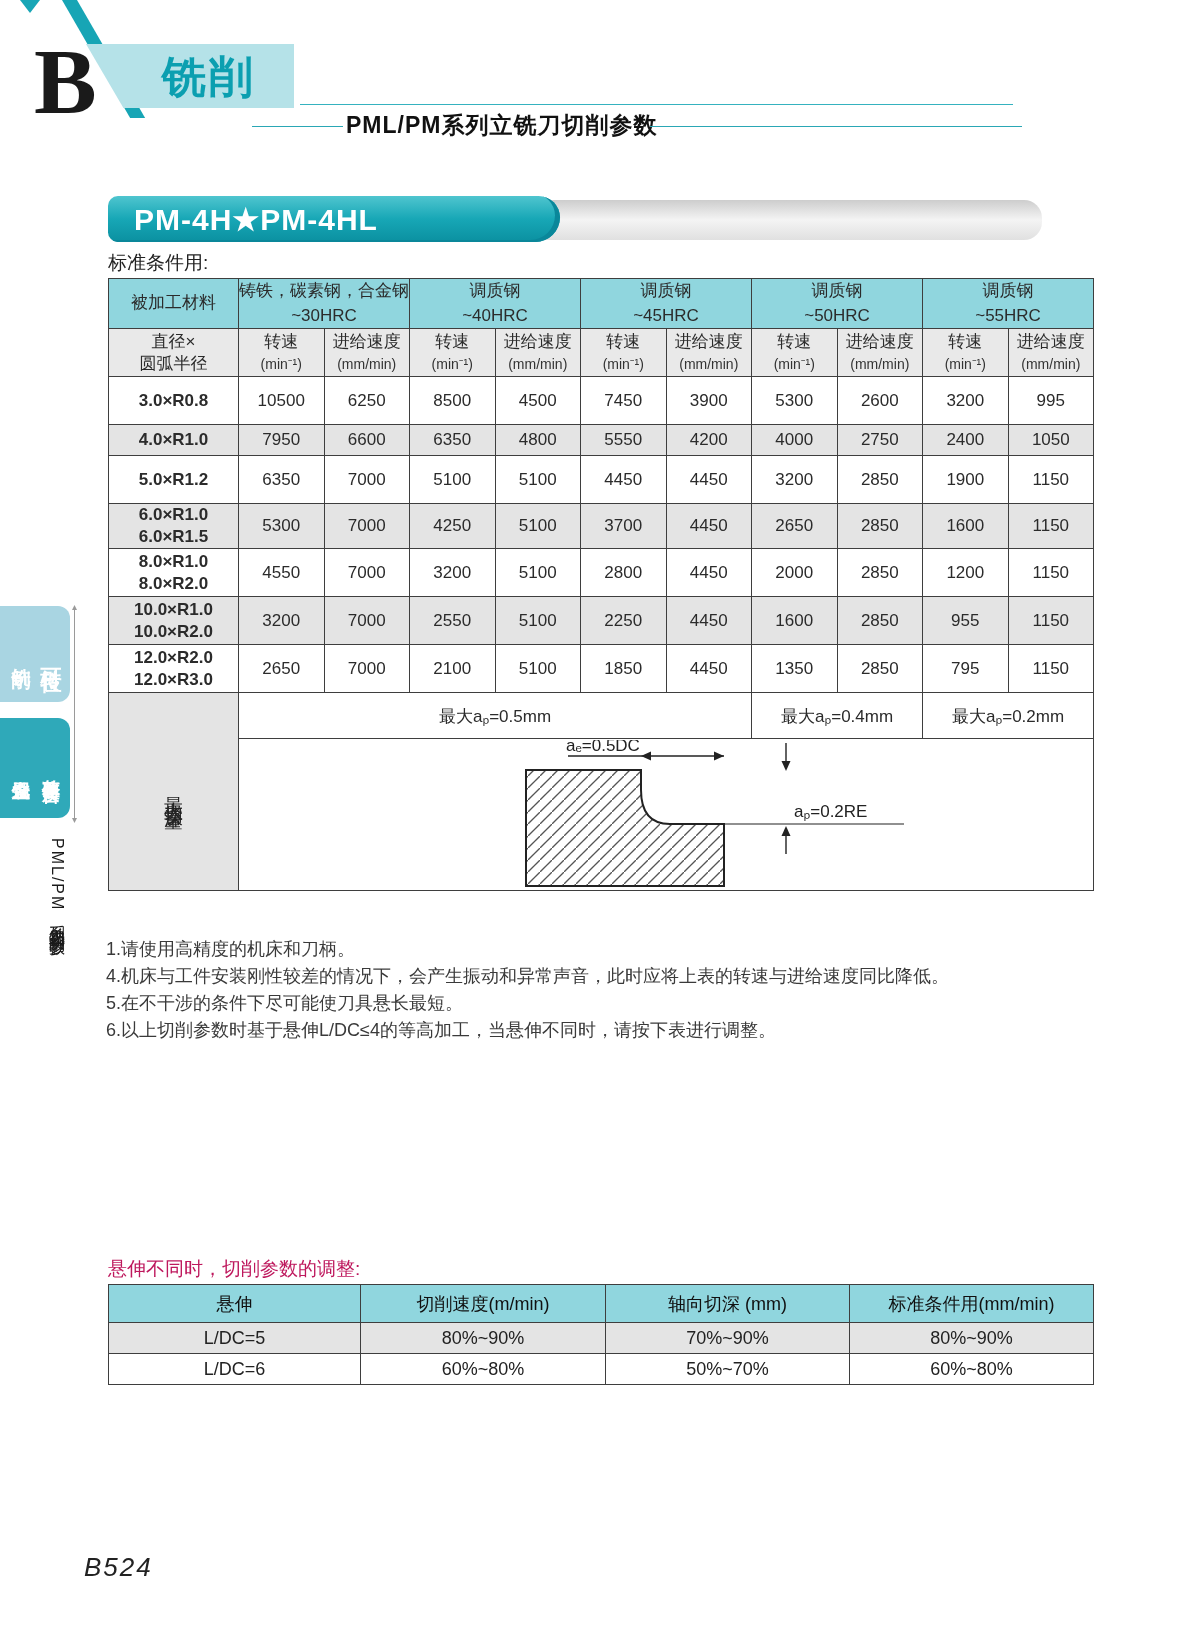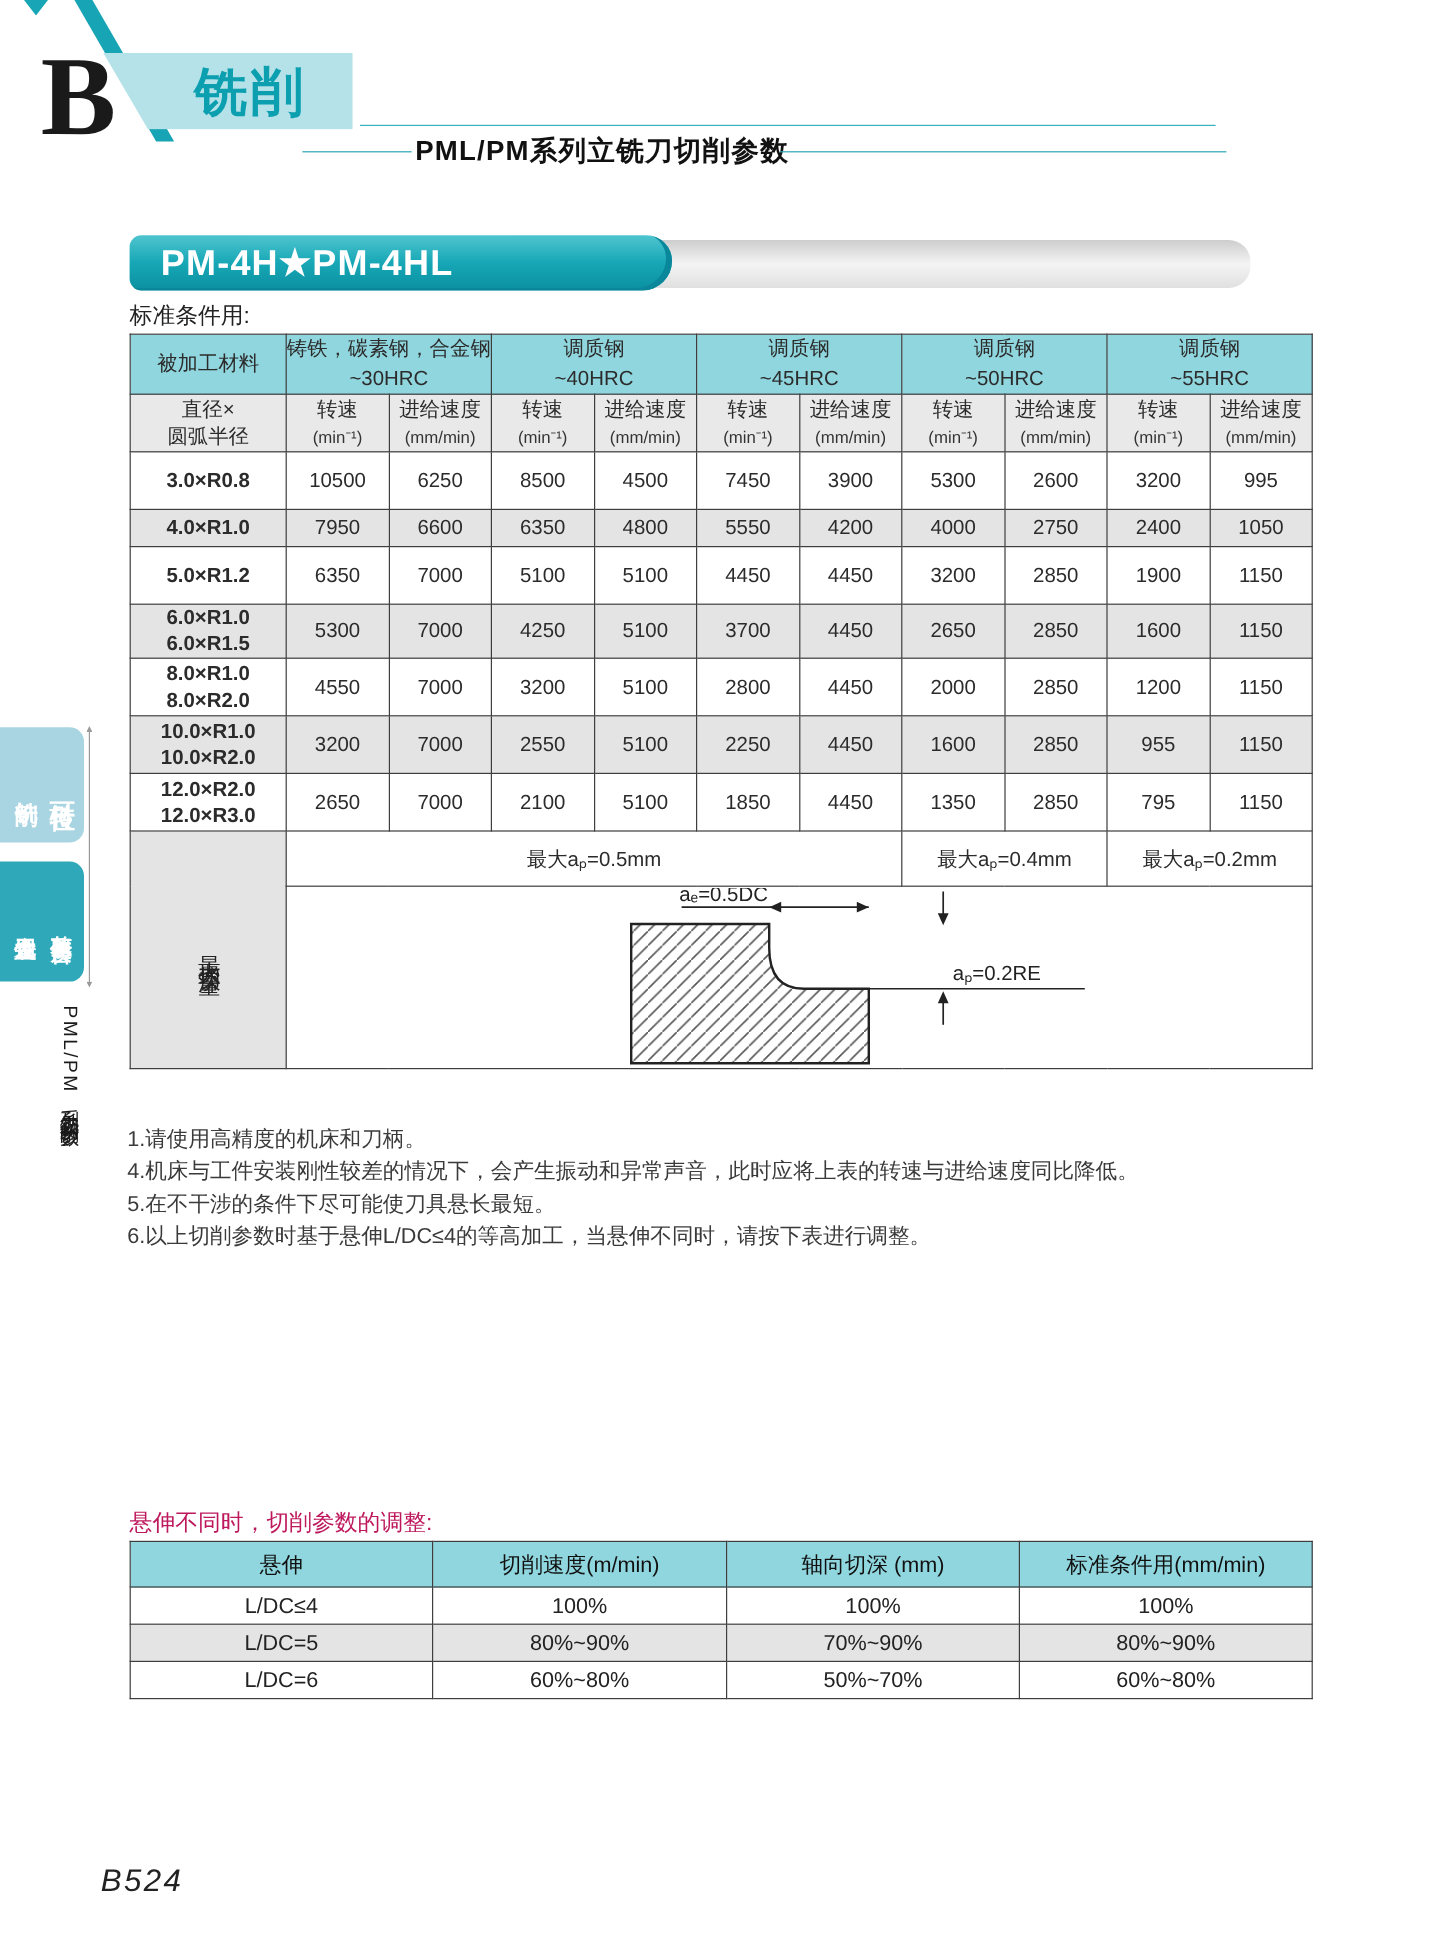--- a/index.html
+++ b/index.html
@@ -295,26 +295,20 @@
           <col style="width:244px">
           <col style="width:244px">
         </colgroup>
         <tbody>
           <tr class="adj-head">
             <td>悬伸</td>
             <td>切削速度(m/min)</td>
             <td>轴向切深 (mm)</td>
             <td>标准条件用(mm/min)</td>
           </tr>
-          <tr class="">
-            <td>L/DC≤4</td>
-            <td>100%</td>
-            <td>100%</td>
-            <td>100%</td>
-          </tr>
           <tr class="adj-zebra">
             <td>L/DC=5</td>
             <td>80%~90%</td>
             <td>70%~90%</td>
             <td>80%~90%</td>
           </tr>
           <tr class="">
             <td>L/DC=6</td>
             <td>60%~80%</td>
             <td>50%~70%</td>

